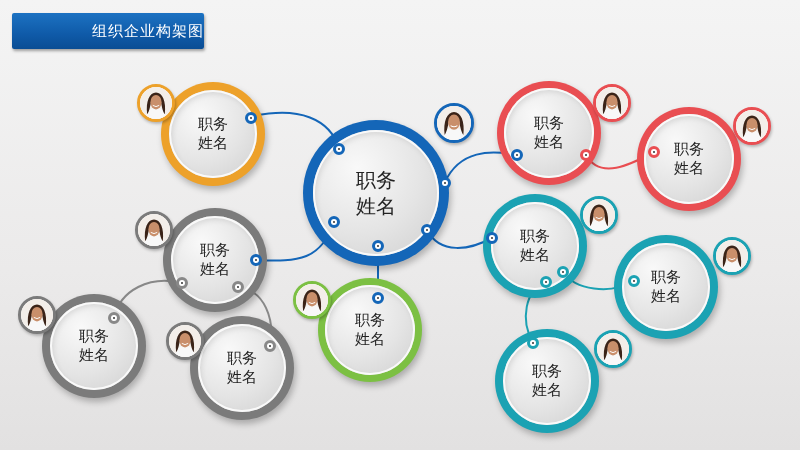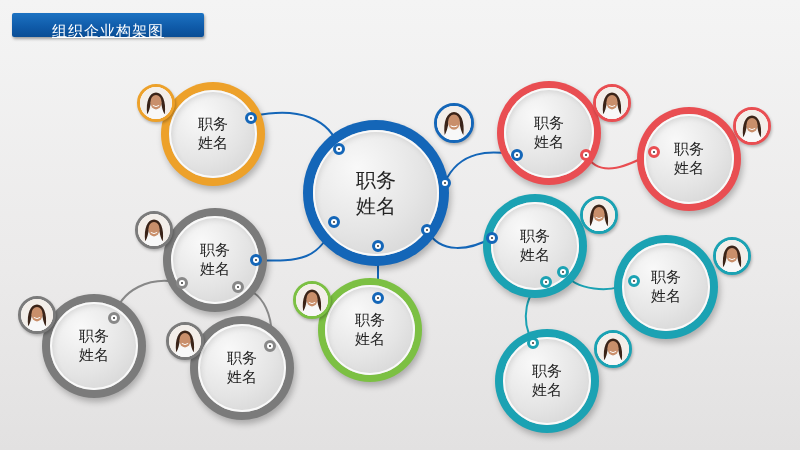--- a/index.html
+++ b/index.html
@@ -1,22 +1,22 @@
 <!DOCTYPE html>
 <html><head>
 <meta charset="utf-8">
 <style>
   html,body{margin:0;padding:0;}
   body{width:800px;height:450px;overflow:hidden;position:relative;
     background:linear-gradient(180deg,#f4f4f4 0%,#ebeaea 60%,#e2e1e1 100%);
     font-family:"DejaVu Sans","Liberation Sans",sans-serif;}
-  .title{position:absolute;left:12px;top:13px;width:192px;height:24px;
+  .title{position:absolute;left:12px;top:13px;width:192px;height:36px;
     background:linear-gradient(180deg,#1c72c2 0%,#0f5aa8 60%,#0a4d94 100%);
     border-radius:2px;box-shadow:1px 2px 3px rgba(0,0,0,.35);
-    color:#fff;font-size:15px;line-height:36px;text-align:center;letter-spacing:1px;text-decoration:underline;}
+    color:#fff;font-size:15px;line-height:36px;text-align:right;letter-spacing:1px;}
   svg.links{position:absolute;left:0;top:0;width:800px;height:450px;}
   .node{position:absolute;border-radius:50%;box-sizing:border-box;
     box-shadow:2px 4px 6px rgba(0,0,0,.25);}
   .node .inner{position:absolute;border-radius:50%;
     background:radial-gradient(circle at 35% 30%,#f9f9f9 0%,#e4e4e4 55%,#cfcfcf 100%);
     box-shadow:inset 0 0 0 2px rgba(255,255,255,.85), inset 2px 3px 6px rgba(0,0,0,.12);
     display:flex;flex-direction:column;align-items:center;justify-content:center;
     color:#222;text-align:center;line-height:1.3;}
   .avatar{position:absolute;border-radius:50%;box-sizing:border-box;overflow:hidden;
     background:#fff;box-shadow:1px 2px 3px rgba(0,0,0,.25);}

